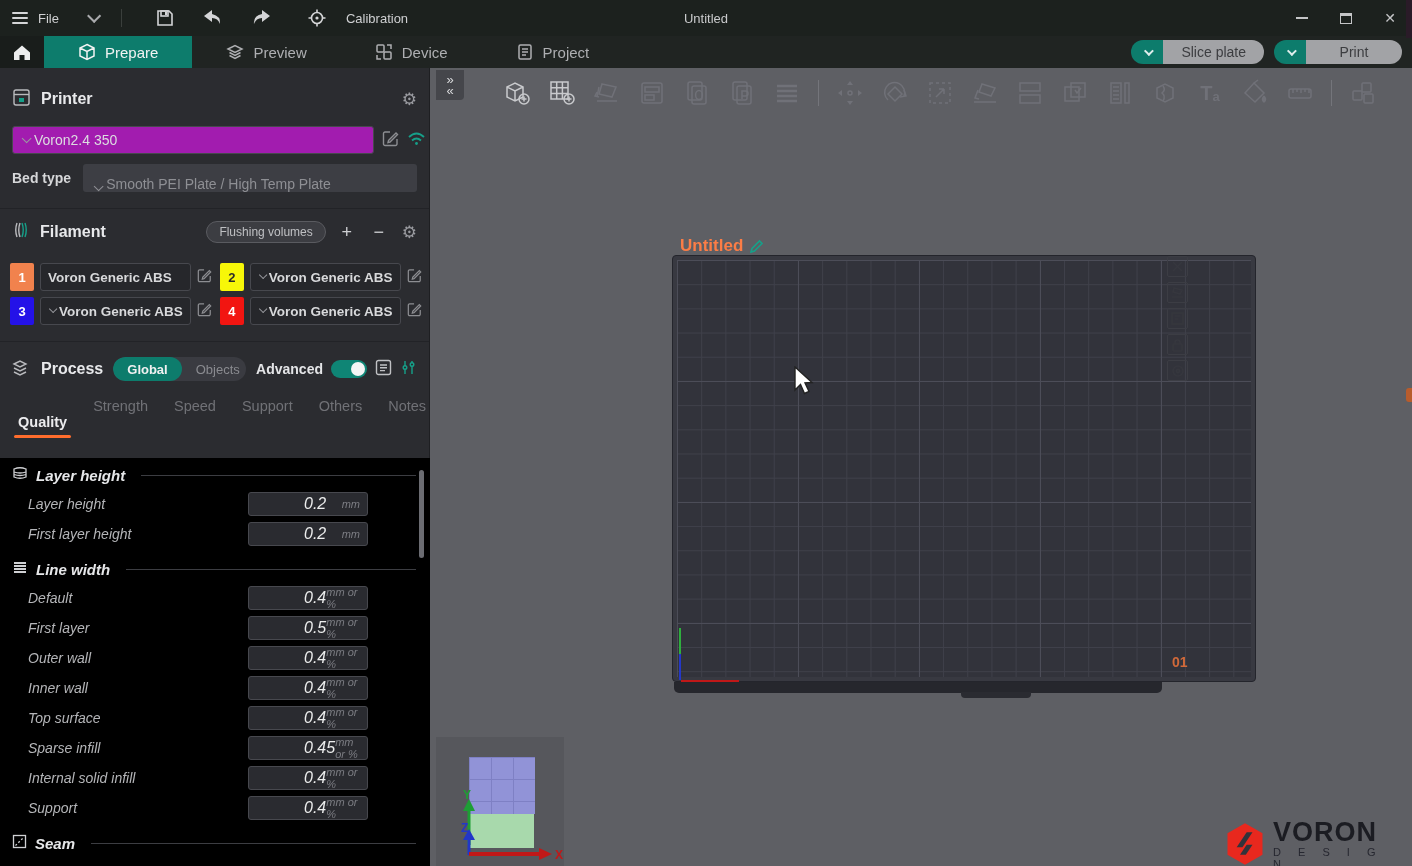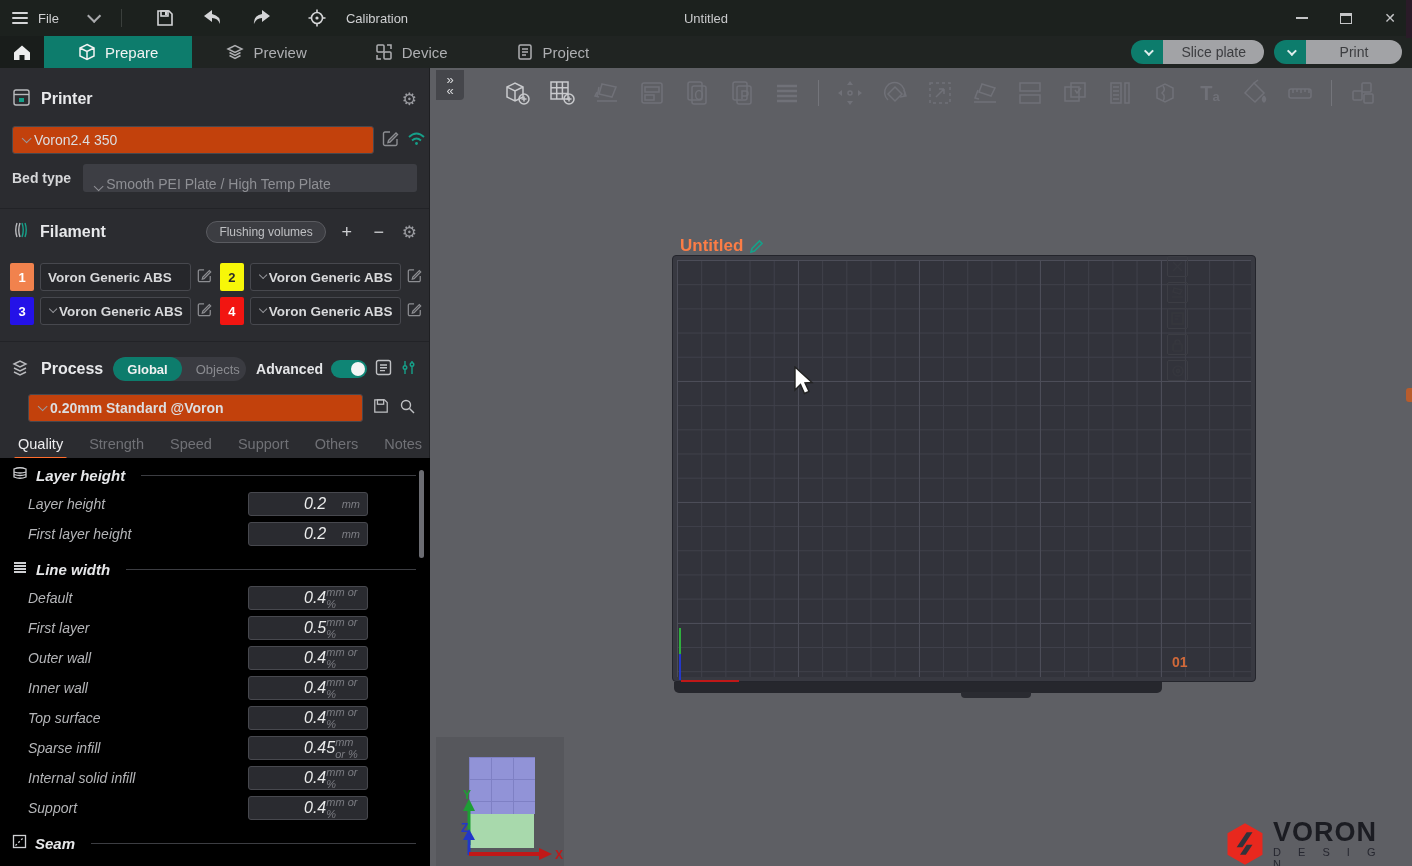--- a/index.html
+++ b/index.html
@@ -44,21 +44,21 @@
     display:flex; align-items:center; justify-content:center; color:#3c3d40; font-size:14px; }
 
   
   #sidebar { position:absolute; left:0; top:68px; width:430px; height:818px; background:#2b2c30;
     border-right:1px solid #1e1f22; color:#dfe0e3; }
   .sec-header { display:flex; align-items:center; gap:10px; padding:0 12px; height:30px; }
   .sec-title { font-size:16px; font-weight:bold; color:#e8e9eb; }
   .hicon svg { stroke:#b9babd; fill:none; stroke-width:1.4; }
   .gear { margin-left:auto; font-family:"DejaVu Sans",sans-serif; color:#9a9ba0; font-size:17px; line-height:1; }
   #printer-header { margin-top:16px; }
-  .select { height:28px; background:#c2410c; border:1px solid #47484e; border-radius:3px;
+  .select { height:28px; background:#a21caf; border:1px solid #47484e; border-radius:3px;
     display:flex; align-items:center; gap:6px; padding:0 8px; font-size:14px; color:#dcdde0; }
   .select .chev { width:7px; height:7px; border-width:0 1.5px 1.5px 0; border-style:solid; border-color:#9a9ba0; }
   #printer-row { display:flex; align-items:center; gap:8px; margin:12px 12px 0 12px; }
   #printer-row .select { flex:0 0 362px; }
   .edit-btn svg { stroke:#8d8e92; fill:none; stroke-width:1.4; }
   .wifi svg { stroke:#16a089; fill:none; stroke-width:1.8; }
   #bed-row { display:flex; align-items:center; margin:10px 12px 0 12px; gap:12px; }
   #bed-label { font-size:14px; color:#d6d7d9; font-weight:bold; }
   #bed-select { flex:1; height:28px; background:#3d3e44; border-radius:3px; display:flex; align-items:flex-end;
     gap:6px; padding:0 10px; color:#8e8f94; font-size:14px; }
@@ -83,21 +83,21 @@
   #advanced-wrap { margin-left:auto; display:flex; align-items:center; gap:8px;text-align:center; }
   #advanced-label { font-size:14px; font-weight:bold; color:#e4e5e7; }
   .toggle { width:36px; height:18px; border-radius:9px; background:#0f8575; position:relative; }
   .toggle .knob { position:absolute; right:2px; top:2px; width:14px; height:14px; border-radius:50%; background:#f4f5f5; }
   .mini-icon svg { stroke:#c0c1c4; fill:none; stroke-width:1.4; }
   .mini-icon.teal svg { stroke:#16a089; }
   #preset-row { display:flex; align-items:center; gap:10px; margin:10px 12px 0 28px; }
   #preset-row .select { flex:0 0 335px; font-weight:bold; }
   #ptabs { display:flex; gap:0; margin:14px 0 0 18px; }
   .ptab { font-size:14.5px; color:#707176; padding:0 0 8px 0; margin-right:26px; position:relative; }
-  .ptab.active { color:#ececee; font-weight:normal; }
+  .ptab.active { color:#ececee; font-weight:bold;margin-top:16px; }
   .ptab.active::after { content:""; position:absolute; left:-4px; right:-4px; bottom:0; height:3px;
     background:#ff6d2d; border-radius:2px; }
   #params { position:absolute; left:0; top:390px; bottom:0; width:430px; background:#000000; padding-top:6px; overflow:hidden;font-style:italic; }
   .psec-header { display:flex; align-items:center; gap:8px; padding:0 0 0 12px; height:22px; margin-top:0; }
   .psec-header.mt { margin-top:12px; }
   .psec-title { font-size:15px; font-weight:bold; color:#e6e7e9; white-space:nowrap; }
   .psec-line { flex:1; height:1px; background:#3c3d42; margin:0 14px 0 8px; }
   .sicon svg { stroke:#cfd0d3; fill:none; stroke-width:1.3; }
   .prow { display:flex; align-items:center; margin:6px 0 0 28px; height:24px; }
   .prow:first-of-type { margin-top:8px; }
@@ -397,38 +397,20 @@
         <span class="mini-icon teal">
           <svg width="17" height="17" viewBox="0 0 17 17">
               <path d="M5 2 v5 M5 10 v5 M12 2 v2 M12 7 v8"></path>
               <circle cx="5" cy="8.5" r="1.8"></circle>
               <circle cx="12" cy="5.5" r="1.8"></circle>
             </svg>
         </span>
       </div>
     </div>
 
-    <div id="preset-row">
-      <div class="select">
-        <span class="chev"></span>
-        <span>0.20mm Standard @Voron</span>
-      </div>
-      <span class="mini-icon">
-        <svg width="16" height="16" viewBox="0 0 18 18">
-            <path d="M2 2 h11 l3 3 v11 h-14 z"></path>
-            <rect x="5" y="2" width="7" height="5"></rect>
-          </svg>
-      </span>
-      <span class="mini-icon">
-        <svg width="17" height="17" viewBox="0 0 17 17">
-            <circle cx="7" cy="7" r="4.5"></circle>
-            <path d="M10.5 10.5 L15 15"></path>
-          </svg>
-      </span>
-    </div>
 
     <div id="ptabs">
       <span class="ptab active">Quality</span>
       <span class="ptab">Strength</span>
       <span class="ptab">Speed</span>
       <span class="ptab">Support</span>
       <span class="ptab">Others</span>
       <span class="ptab">Notes</span>
     </div>
 

